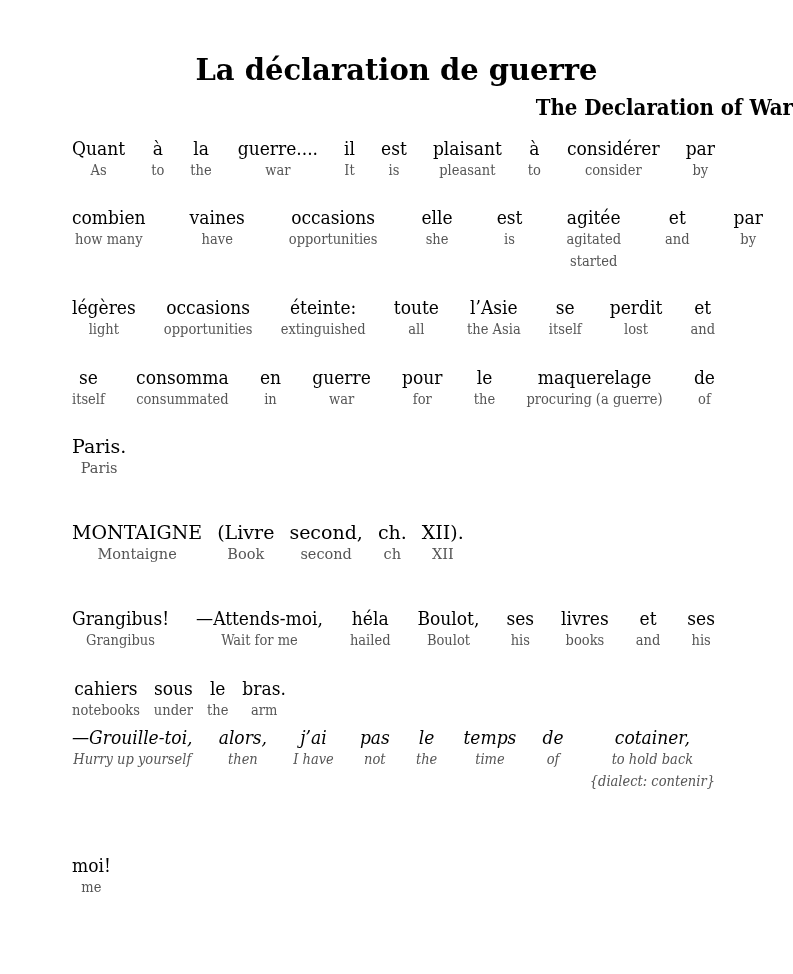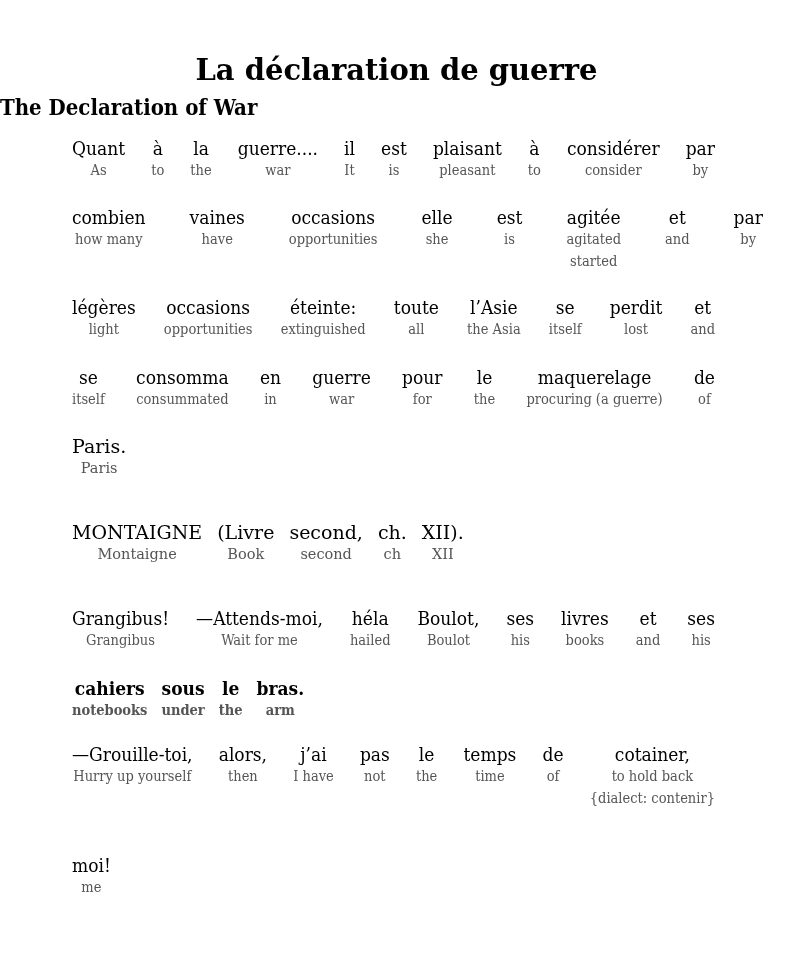--- a/index.html
+++ b/index.html
@@ -1,21 +1,21 @@
 <!DOCTYPE html>
 <html><head>
 <meta charset="utf-8">
 <style>
   html, body { margin: 0; padding: 0; background: #ffffff; }
   body { width: 793px; height: 974px; overflow: hidden; position: relative;
          font-family: "DejaVu Serif", serif; color: #000; }
   .title { position: absolute; left: 0; width: 793px; top: 50px; text-align: center;
            font-family: "DejaVu Serif", serif; font-weight: bold; font-size: 29px;
            line-height: 40px; margin: 0; }
-  .subtitle { position: absolute; left: 0; width: 793px; top: 92px; text-align: left;
+  .subtitle { position: absolute; left: 0; width: 793px; top: 92px; text-align: right;
               font-family: "DejaVu Serif", serif; font-size: 22px; line-height: 30px; margin: 0;
               font-stretch: condensed; }
   .line { position: absolute; left: 72px; width: 643px; display: flex;
           justify-content: space-between; align-items: flex-start; }
   .line.left { justify-content: flex-start; gap: 0; }
   .word { display: flex; flex-direction: column; align-items: center; }
   .fr { font-size: 19px; line-height: 22px; white-space: nowrap; color: #000;
         font-stretch: condensed; }
   .en { font-size: 14.5px; line-height: 22px; color: #555555; white-space: nowrap;
         text-align: center; font-stretch: condensed; }
@@ -238,40 +238,40 @@
   <div class="word">
       <span class="fr">et</span>
       <span class="en">and</span>
     </div>
   <div class="word">
       <span class="fr">ses</span>
       <span class="en">his</span>
     </div>
 </div>
 
-<div class="line left" style="top:677px; gap:14px;font-weight:bold;">
+<div class="line left" style="top:677px; gap:14px;">
   <div class="word">
       <span class="fr">cahiers</span>
       <span class="en">notebooks</span>
     </div>
   <div class="word">
       <span class="fr">sous</span>
       <span class="en">under</span>
     </div>
   <div class="word">
       <span class="fr">le</span>
       <span class="en">the</span>
     </div>
   <div class="word">
       <span class="fr">bras.</span>
       <span class="en">arm</span>
     </div>
 </div>
 
-<div class="line" style="top:743px;">
+<div class="line" style="top:726px;font-style:italic;">
   <div class="word">
       <span class="fr">—Grouille-toi,</span>
       <span class="en">Hurry up yourself</span>
     </div>
   <div class="word">
       <span class="fr">alors,</span>
       <span class="en">then</span>
     </div>
   <div class="word">
       <span class="fr">j’ai</span>

